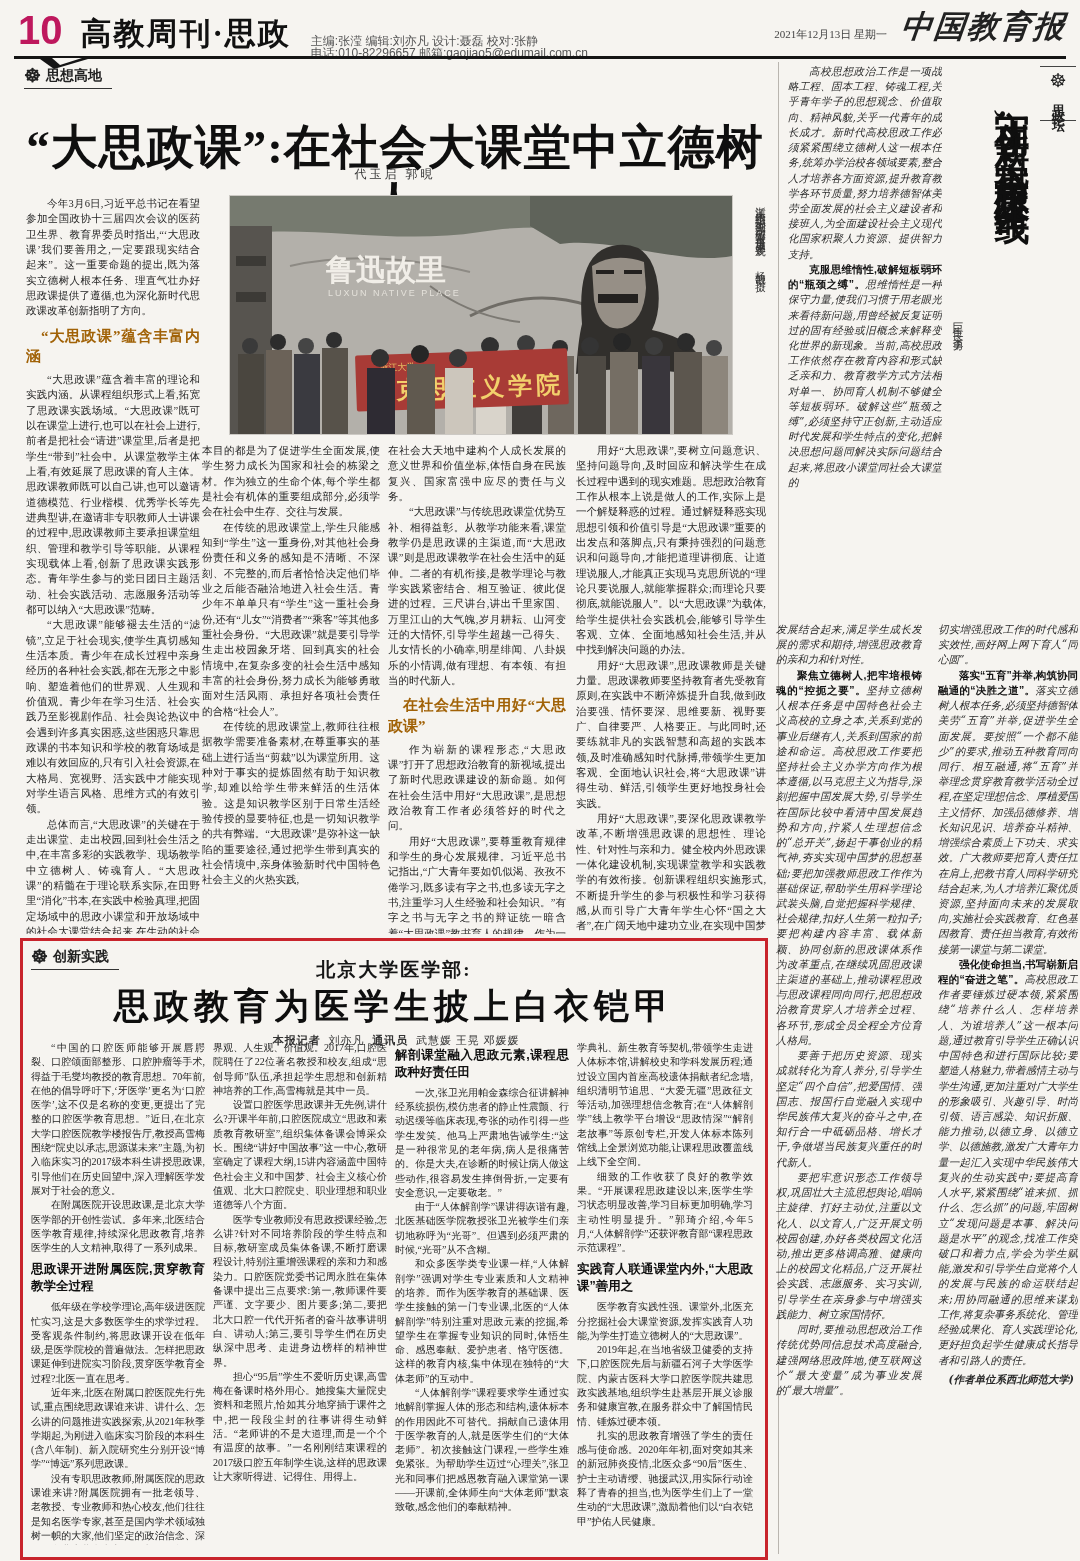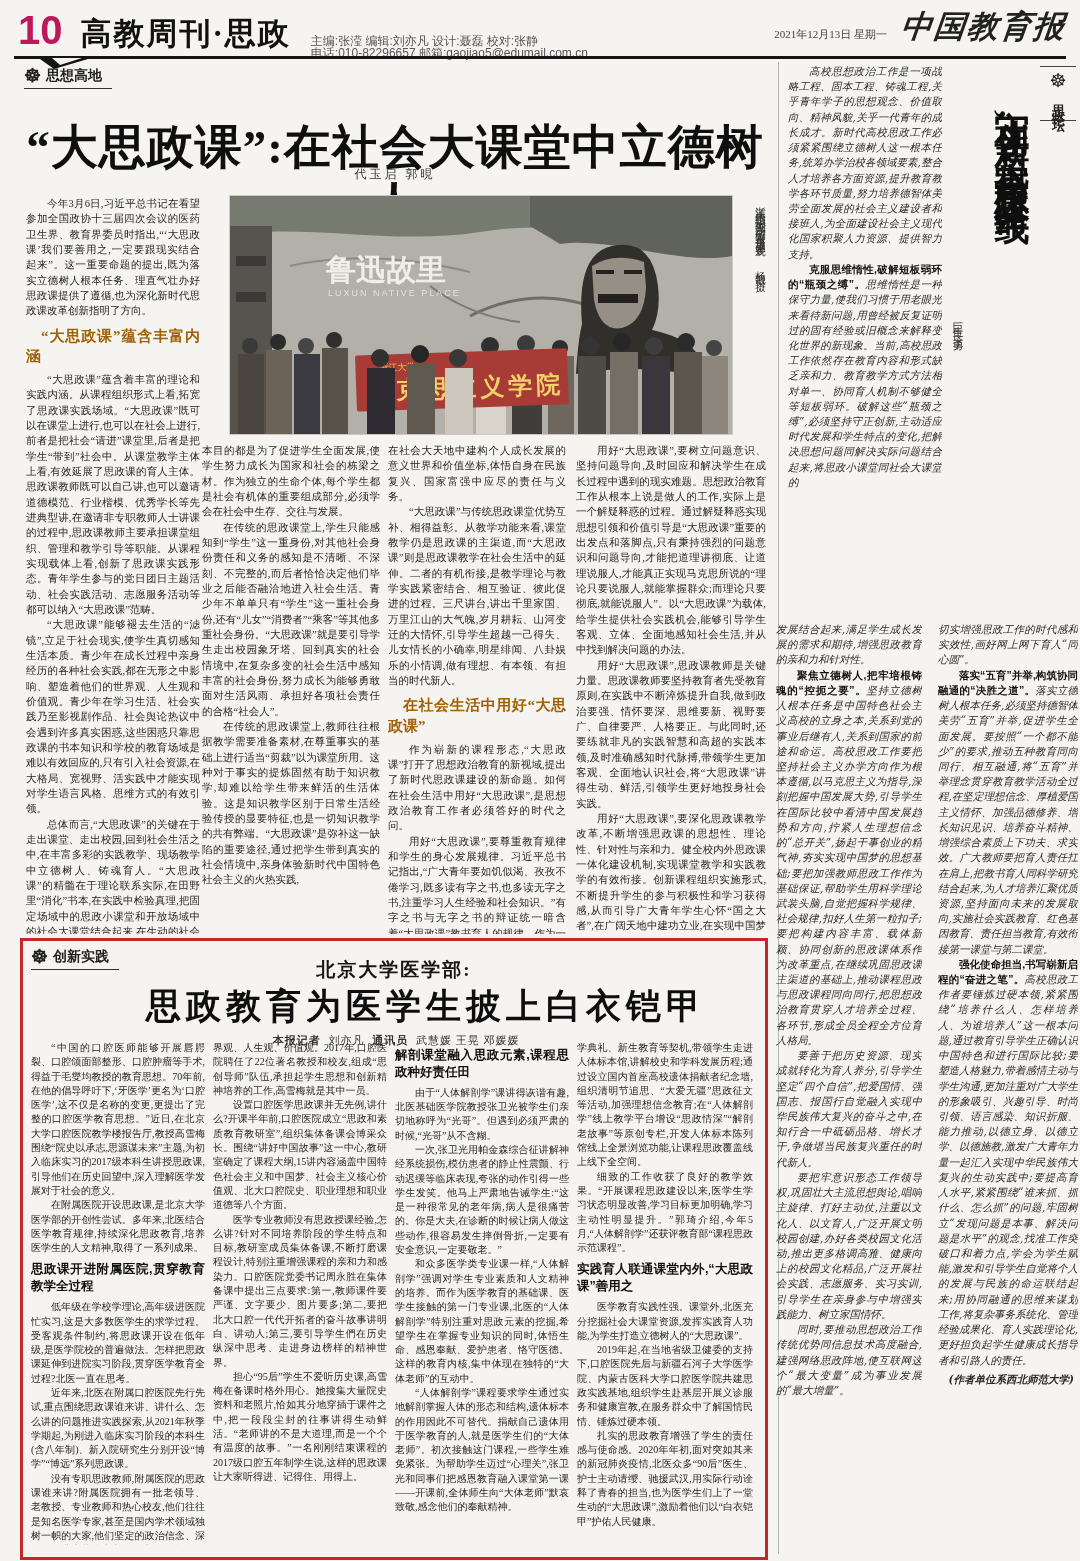--- a/index.html
+++ b/index.html
@@ -53,21 +53,21 @@
   .forum-badge .vtxt{writing-mode:vertical-rl;font-family:"Liberation Sans",sans-serif;font-weight:700;
                      font-size:13px;letter-spacing:5px;margin-top:4px;color:#222;}
   .forum-title{position:absolute;right:44px;top:18px;height:530px;writing-mode:vertical-rl;
                font-size:35px;font-weight:900;letter-spacing:7px;color:#0f0f0f;}
   .forum-authors{position:absolute;left:4px;top:250px;writing-mode:vertical-rl;font-size:11px;color:#333;letter-spacing:3px;}
   
   .redbox{position:absolute;left:20px;top:938px;width:742px;height:616px;border:3px solid #c8242c;background:#f6f4f0;}
   .box-badge{position:absolute;left:8px;top:6px;}
   .box-kicker{position:absolute;left:0;top:16px;width:100%;text-align:center;font-size:19px;font-weight:700;letter-spacing:2px;color:#161616;}
   .box-headline{position:absolute;left:0;top:42px;width:100%;text-align:center;font-size:35px;font-weight:900;
-                letter-spacing:5px;color:#0e0e0e;padding-left:32px;}
+                letter-spacing:5px;color:#0e0e0e;}
   .box-byline{position:absolute;left:0;top:92px;width:100%;text-align:center;font-size:11px;color:#333;letter-spacing:1px;}
   .box-byline b{font-weight:700;margin:0 4px;}
   .box-col{position:absolute;overflow:hidden;text-align:justify;font-size:10px;line-height:1.43;color:#262626;}
   .box-col p{margin:0;}
   .box-col p.para{text-indent:2em;}
   .box-col p.cont{text-indent:0;}
   .box-col h3.sub{margin:6px 0 5px;font-family:"Liberation Sans",sans-serif;font-size:12.5px;font-weight:700;
                   line-height:1.35;color:#101010;text-indent:0;}
 </style>
 </head>
@@ -249,22 +249,22 @@
         <p class="para">没有专职思政教师,附属医院的思政课谁来讲?附属医院拥有一批老领导、老教授、专业教师和热心校友,他们往往是知名医学专家,甚至是国内学术领域独树一帜的大家,他们坚定的政治信念、深厚的专业底蕴和丰富的人生经历,能够帮助学生树立积极向上的世</p>
       </div>
     <div class="box-col" style="left:190px;top:100px;width:174px;height:504px;">
         <p class="cont">界观、人生观、价值观。2017年,口腔医院聘任了22位著名教授和校友,组成“思创导师”队伍,承担起学生思想和创新精神培养的工作,高雪梅就是其中一员。</p>
         <p class="para">设置口腔医学思政课并无先例,讲什么?开课半年前,口腔医院成立“思政和素质教育教研室”,组织集体备课会博采众长。围绕“讲好中国故事”这一中心,教研室确定了课程大纲,15讲内容涵盖中国特色社会主义和中国梦、社会主义核心价值观、北大口腔院史、职业理想和职业道德等八个方面。</p>
         <p class="para">医学专业教师没有思政授课经验,怎么讲?针对不同培养阶段的学生特点和目标,教研室成员集体备课,不断打磨课程设计,特别注重增强课程的亲和力和感染力。口腔医院党委书记周永胜在集体备课中提出三点要求:第一,教师课件要严谨、文字要少、图片要多;第二,要把北大口腔一代代开拓者的奋斗故事讲明白、讲动人;第三,要引导学生們在历史纵深中思考、走进身边榜样的精神世界。</p>
         <p class="para">担心“95后”学生不爱听历史课,高雪梅在备课时格外用心。她搜集大量院史资料和老照片,恰如其分地穿插于课件之中,把一段段尘封的往事讲得生动鲜活。“老师讲的不是大道理,而是一个个有温度的故事。”一名刚刚结束课程的2017级口腔五年制学生说,这样的思政课让大家听得进、记得住、用得上。</p>
       </div>
     <div class="box-col" style="left:372px;top:100px;width:174px;height:504px;">
         <h3 class="sub">解剖课堂融入思政元素,课程思政种好责任田</h3>
+        <p class="para">一次,张卫光用帕金森综合征讲解神经系统损伤,模仿患者的静止性震颤、行动迟缓等临床表现,夸张的动作引得一些学生发笑。他马上严肃地告诫学生:“这是一种很常见的老年病,病人是很痛苦的。你是大夫,在诊断的时候让病人做这些动作,很容易发生摔倒骨折,一定要有安全意识,一定要敬老。”</p>
         <p class="para">由于“人体解剖学”课讲得诙谐有趣,北医基础医学院教授张卫光被学生们亲切地称呼为“光哥”。但遇到必须严肃的时候,“光哥”从不含糊。</p>
-        <p class="para">一次,张卫光用帕金森综合征讲解神经系统损伤,模仿患者的静止性震颤、行动迟缓等临床表现,夸张的动作引得一些学生发笑。他马上严肃地告诫学生:“这是一种很常见的老年病,病人是很痛苦的。你是大夫,在诊断的时候让病人做这些动作,很容易发生摔倒骨折,一定要有安全意识,一定要敬老。”</p>
         <p class="para">和众多医学类专业课一样,“人体解剖学”强调对学生专业素质和人文精神的培养。而作为医学教育的基础课、医学生接触的第一门专业课,北医的“人体解剖学”特别注重对思政元素的挖掘,希望学生在掌握专业知识的同时,体悟生命、感恩奉献、爱护患者、恪守医德。这样的教育内核,集中体现在独特的“大体老师”的互动中。</p>
         <p class="para">“人体解剖学”课程要求学生通过实地解剖掌握人体的形态和结构,遗体标本的作用因此不可替代。捐献自己遗体用于医学教育的人,就是医学生们的“大体老师”。初次接触这门课程,一些学生难免紧张。为帮助学生迈过“心理关”,张卫光和同事们把感恩教育融入课堂第一课——开课前,全体师生向“大体老师”默哀致敬,感念他们的奉献精神。</p>
       </div>
     <div class="box-col" style="left:554px;top:100px;width:176px;height:504px;">
         <p class="cont">学典礼、新生教育等契机,带领学生走进人体标本馆,讲解校史和学科发展历程;通过设立国内首座高校遗体捐献者纪念墙,组织清明节追思、“大爱无疆”思政征文等活动,加强理想信念教育;在“人体解剖学”线上教学平台增设“思政情深”“解剖老故事”等原创专栏,开发人体标本陈列馆线上全景浏览功能,让课程思政覆盖线上线下全空间。</p>
         <p class="para">细致的工作收获了良好的教学效果。“开展课程思政建设以来,医学生学习状态明显改善,学习目标更加明确,学习主动性明显提升。”郭琦介绍,今年5月,“人体解剖学”还获评教育部“课程思政示范课程”。</p>
         <h3 class="sub">实践育人联通课堂内外,“大思政课”善用之</h3>
         <p class="para">医学教育实践性强。课堂外,北医充分挖掘社会大课堂资源,发挥实践育人功能,为学生打造立德树人的“大思政课”。</p>
         <p class="para">2019年起,在当地省级卫健委的支持下,口腔医院先后与新疆石河子大学医学院、内蒙古医科大学口腔医学院共建思政实践基地,组织学生赴基层开展义诊服务和健康宣教,在服务群众中了解国情民情、锤炼过硬本领。</p>
         <p class="para">扎实的思政教育增强了学生的责任感与使命感。2020年年初,面对突如其来的新冠肺炎疫情,北医众多“90后”医生、护士主动请缨、驰援武汉,用实际行动诠释了青春的担当,也为医学生们上了一堂生动的“大思政课”,激励着他们以“白衣铠甲”护佑人民健康。</p>

